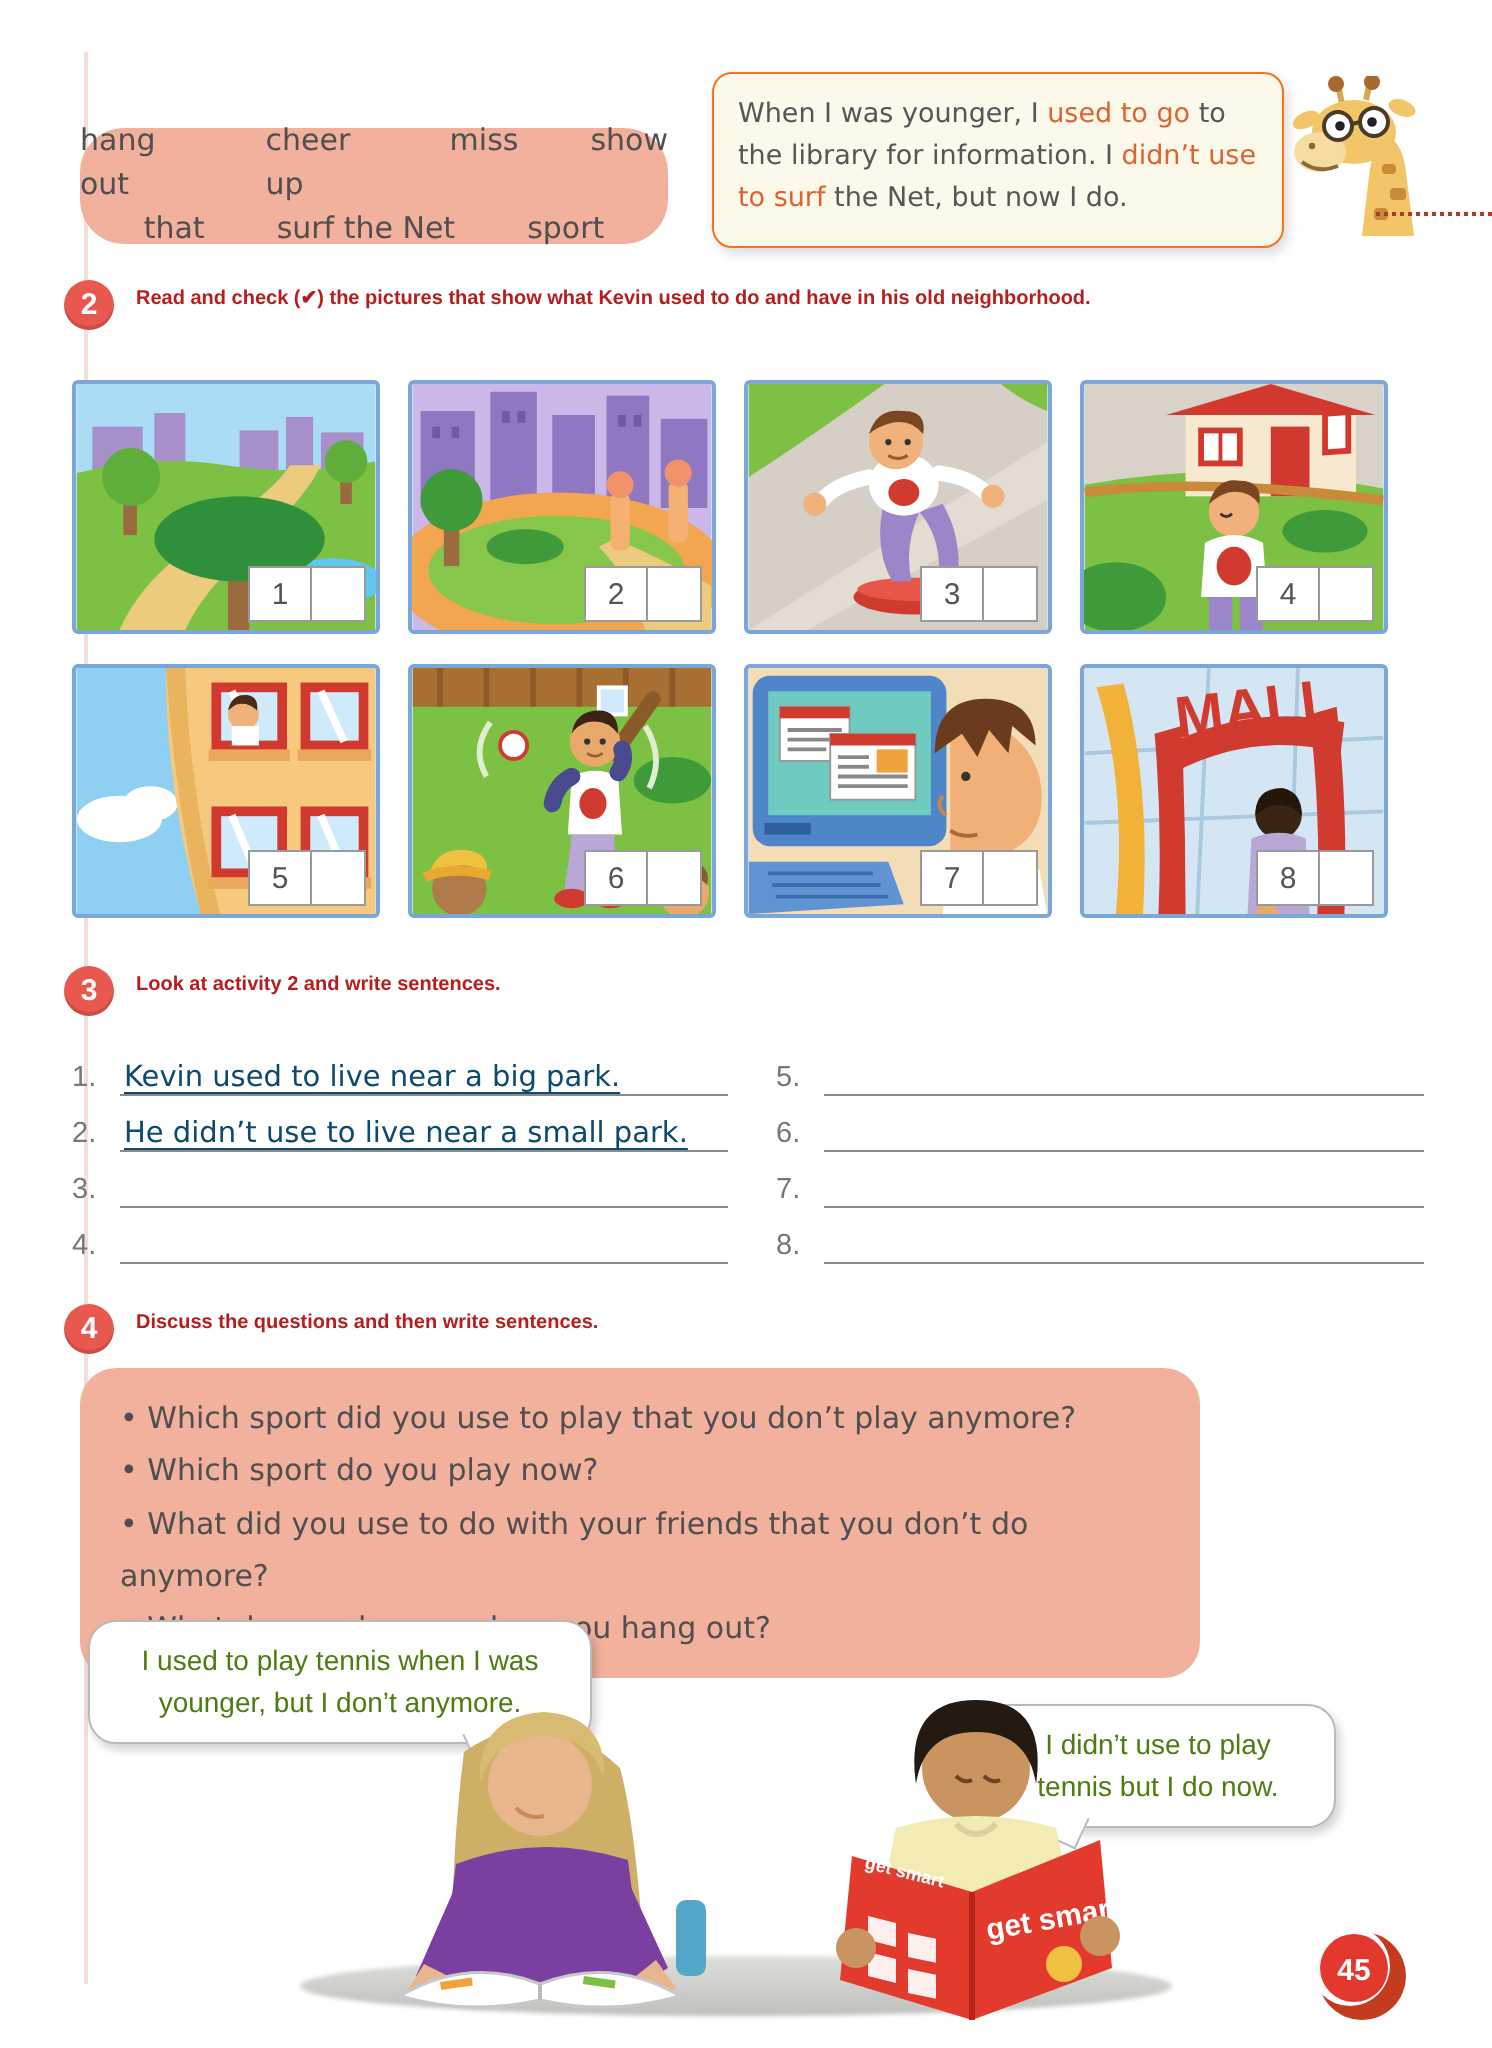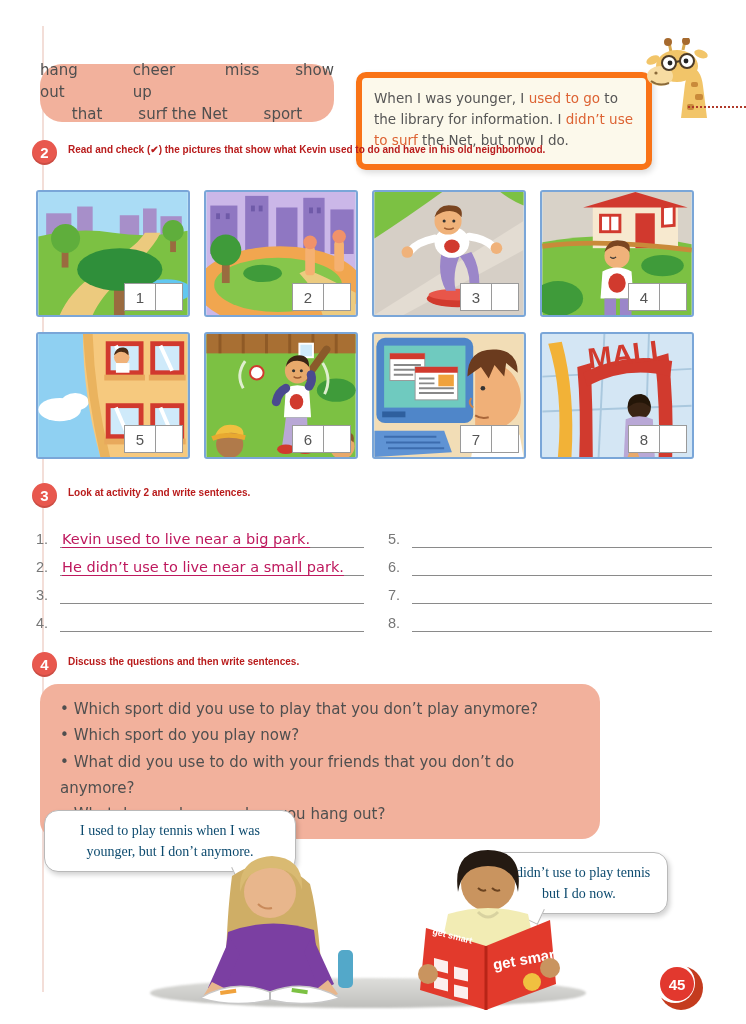--- a/index.html
+++ b/index.html
@@ -8,23 +8,23 @@
   .margin-line{position:absolute;left:42px;top:26px;height:966px;width:2px;background:#f3ded8;}
 
   
   .word-bank{position:absolute;left:40px;top:64px;width:294px;height:58px;background:#f2b19c;
              border-radius:22px;display:flex;flex-direction:column;align-items:center;justify-content:center;
              color:#4f4f4f;font-size:15px;font-family:"DejaVu Sans",sans-serif;}
   .wb-row{display:flex;gap:36px;line-height:1.45;}
 
   
   .intro-box{position:absolute;left:356px;top:36px;width:260px;height:66px;background:#fcf9eb;
-             border:6px solid #f97316;border-radius:10px;box-shadow:2px 3px 6px rgba(0,0,0,.14);
+             border:1px solid #f97316;border-radius:10px;box-shadow:2px 3px 6px rgba(0,0,0,.14);
              padding:10px 12px;font-size:13.5px;color:#565656;line-height:1.55;
-             font-family:"DejaVu Sans",sans-serif;margin-top:36px;}
+             font-family:"DejaVu Sans",sans-serif;}
   .orange{color:#dd6333;}
 
   .giraffe{position:absolute;left:645px;top:38px;width:80px;height:80px;}
   .dotted-line{position:absolute;left:688px;top:106px;width:58px;height:0;border-bottom:2px dotted #b03a2a;}
 
   
   .act-header{position:absolute;display:flex;gap:11px;align-items:flex-start;}
   .act-circle{width:25px;height:25px;border-radius:50%;background:#e8584e;color:#fff;font-weight:bold;
               font-size:15px;display:flex;align-items:center;justify-content:center;flex:none;
               box-shadow:inset 0 -2px 0 rgba(0,0,0,.12);}
@@ -38,35 +38,35 @@
   .numbox{position:absolute;right:5px;bottom:4px;display:flex;}
   .numcell{width:30px;height:26px;background:#fff;border:1px solid #9a9a9a;display:flex;align-items:center;
            justify-content:center;font-size:15px;color:#555;}
   .checkcell{width:26px;height:26px;background:#fff;border:1px solid #9a9a9a;margin-left:-1px;}
 
   
   .ans-col{position:absolute;display:flex;flex-direction:column;}
   .ans-row{display:flex;align-items:flex-end;height:28px;}
   .ans-num{width:24px;color:#777;font-size:14.5px;padding-bottom:1px;flex:none;}
   .ans-line{flex:1;border-bottom:1.6px solid #8a8a8a;position:relative;height:24px;}
-  .ans-text{position:absolute;left:2px;bottom:0;color:#be185d;font-size:14.5px;white-space:nowrap;
+  .ans-text{position:absolute;left:2px;bottom:0;color:#0c4a6e;font-size:14.5px;white-space:nowrap;
             font-family:"DejaVu Sans",sans-serif;text-decoration:underline;text-underline-offset:3px;
             text-decoration-thickness:1px;}
 
   
   .q-box{position:absolute;left:40px;top:684px;width:560px;background:#f2b19c;border-radius:18px;
          padding:12px 20px;box-sizing:border-box;}
   .q-box ul{margin:0;padding:0;list-style:none;}
   .q-box li{color:#4f4f4f;font-size:15px;line-height:1.75;font-family:"DejaVu Sans",sans-serif;}
   .q-box li::before{content:"• ";color:#4f4f4f;}
 
   
   .bubble{position:absolute;background:#fff;border:1px solid #b9b9b9;border-radius:14px;
-          box-shadow:2px 3px 5px rgba(0,0,0,.18);padding:9px 12px;font-size:14px;color:#0c4a6e;
-          text-align:center;line-height:1.5;font-family:Liberation Serif, serif;}
+          box-shadow:2px 3px 5px rgba(0,0,0,.18);padding:9px 12px;font-size:14px;color:#4d7c0f;
+          text-align:center;line-height:1.5;font-family:Liberation Sans, sans-serif;}
   .bubble-left{left:44px;top:810px;width:226px;}
   .bubble-left::after{content:"";position:absolute;bottom:-9px;right:44px;width:16px;height:16px;background:#fff;
           border-right:1px solid #b9b9b9;border-bottom:1px solid #b9b9b9;transform:rotate(65deg);}
   .bubble-right{left:490px;top:852px;width:152px;}
   .bubble-right::after{content:"";position:absolute;bottom:-9px;left:34px;width:16px;height:16px;background:#fff;
           border-left:1px solid #b9b9b9;border-bottom:1px solid #b9b9b9;transform:rotate(-65deg);}
 
   .table-surface{position:absolute;left:150px;top:978px;width:436px;height:30px;border-radius:50%;
           background:linear-gradient(#dededb,#bfbfbc);filter:blur(1px);}
   .girl-photo{position:absolute;left:172px;top:842px;width:196px;height:172px;}

